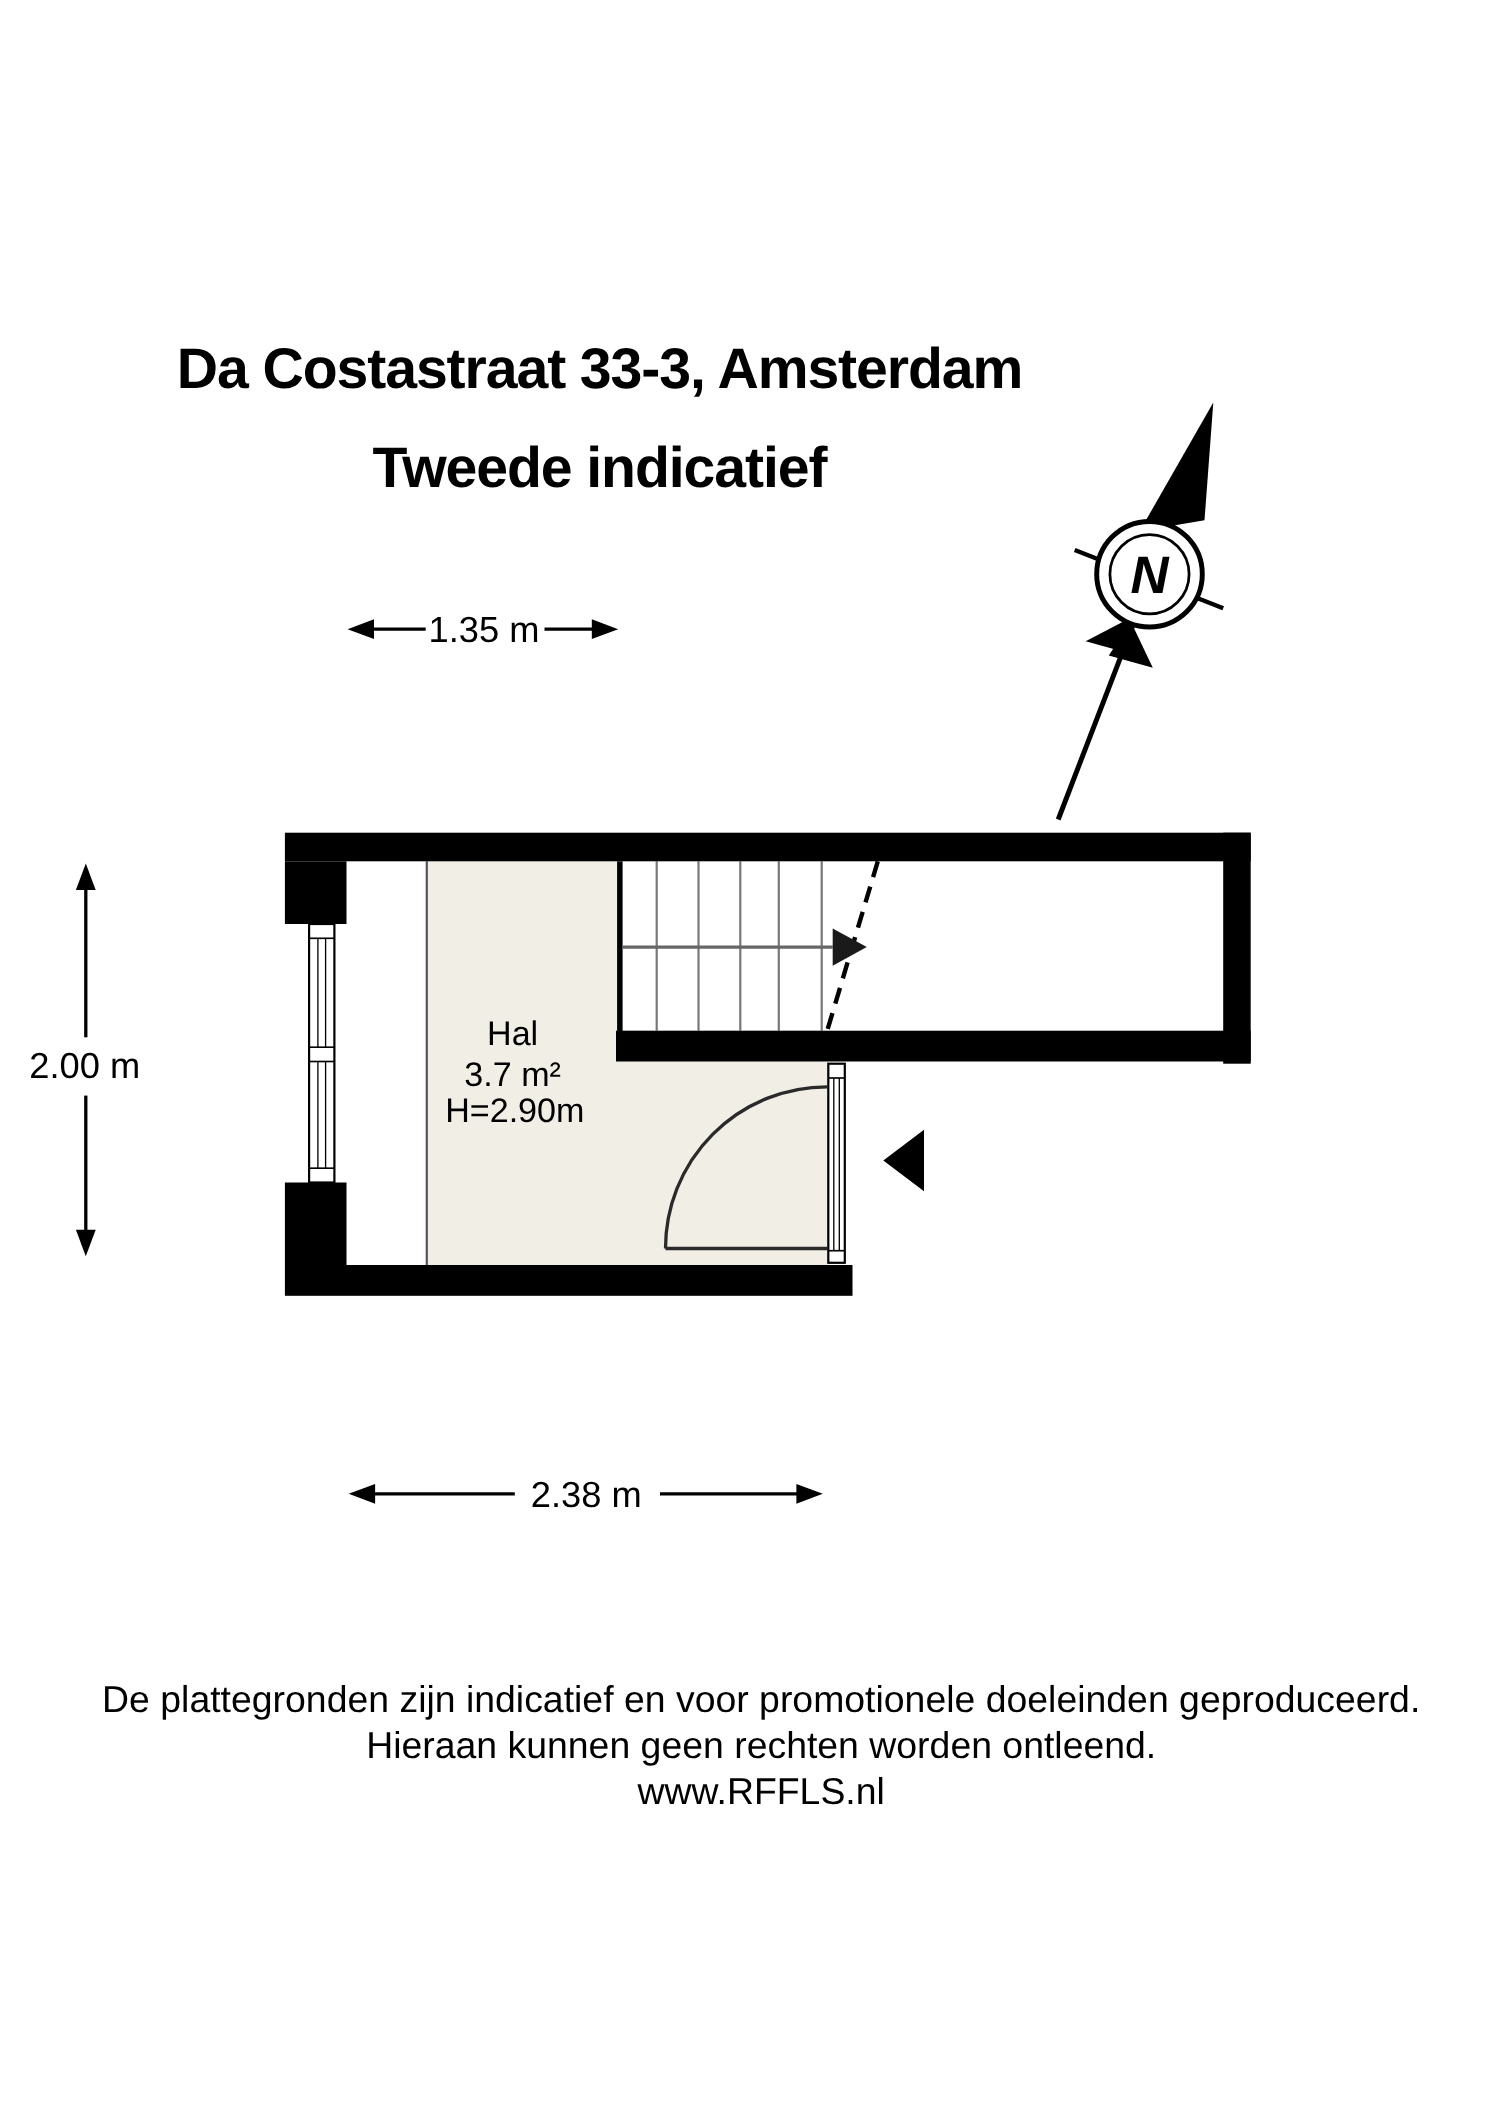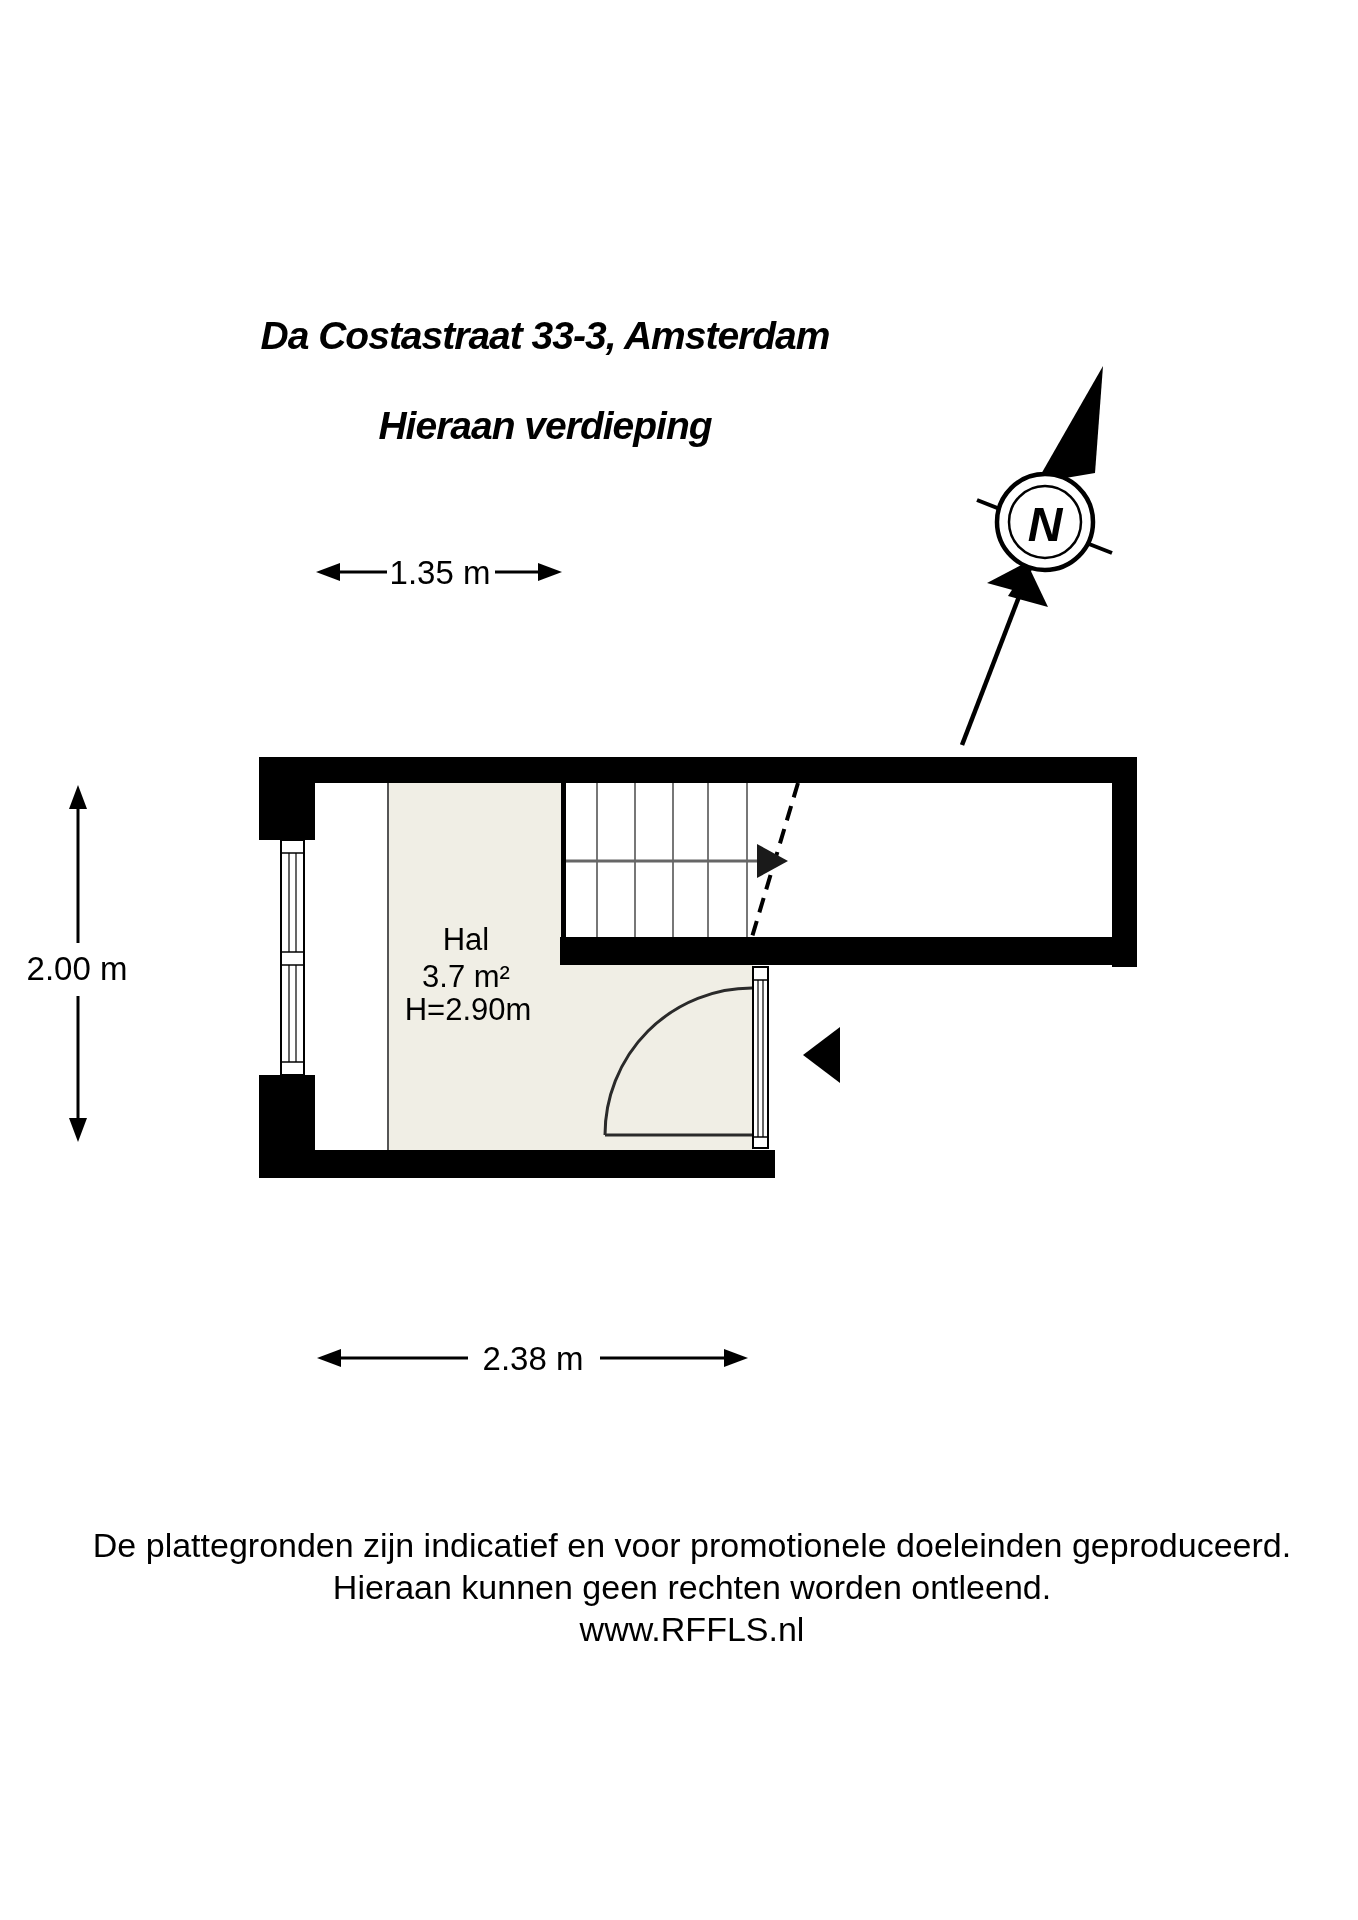--- a/index.html
+++ b/index.html
@@ -1,34 +1,34 @@
 <!DOCTYPE html>
 <html><head>
 <meta charset="utf-8">
 <style>
   html,body{margin:0;padding:0;background:#ffffff;}
   #page{position:relative;width:1358px;height:1920px;background:#ffffff;overflow:hidden;
         font-family:"Liberation Sans", sans-serif;color:#000;}
   #title{position:absolute;left:145px;top:291px;width:800px;text-align:center;
-         font-weight:bold;font-size:39px;line-height:90px;letter-spacing:-1px;white-space:nowrap;font-style:italic;}
+         font-weight:bold;font-size:52px;line-height:90px;letter-spacing:-1px;white-space:nowrap;}
   #plan-svg{position:absolute;left:0;top:0;}
   svg text{font-family:"Liberation Sans", sans-serif;fill:#000;}
   .dim-label{font-size:33px;}
   .room-label{font-size:31px;}
   #footer{position:absolute;left:13px;top:1524px;width:1358px;text-align:center;
           font-size:34px;line-height:42px;color:#000;}
 </style>
 </head>
 <body>
 
 <div id="page">
 
   <div id="title">
     <div>Da Costastraat 33-3, Amsterdam</div>
-    <div>Hieraan verdieping</div>
+    <div>Tweede indicatief</div>
   </div>
 
   <svg id="plan-svg" width="1358" height="1920" viewBox="0 0 1358 1920">
 
     <g>
       <line x1="977" y1="500" x2="1112" y2="553" stroke="#000" stroke-width="4"></line>
       <line x1="1030" y1="568" x2="962" y2="745" stroke="#000" stroke-width="4.5"></line>
       <polygon points="1103,366 1036,483 1095,473" fill="#000"></polygon>
       <polygon points="987,583 1027,562 1027,594" fill="#000"></polygon>
       <polygon points="1028,565 1048,607 1008,596" fill="#000"></polygon>

